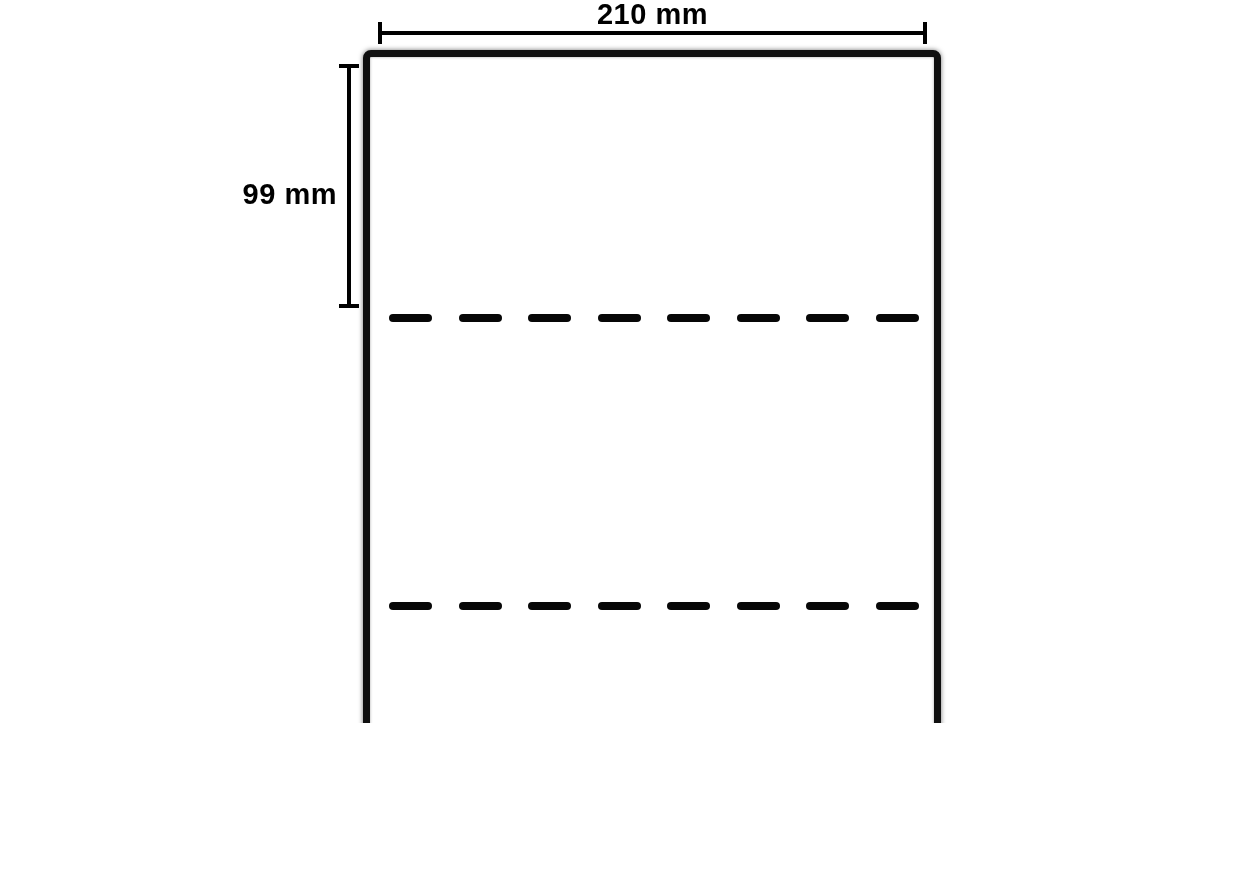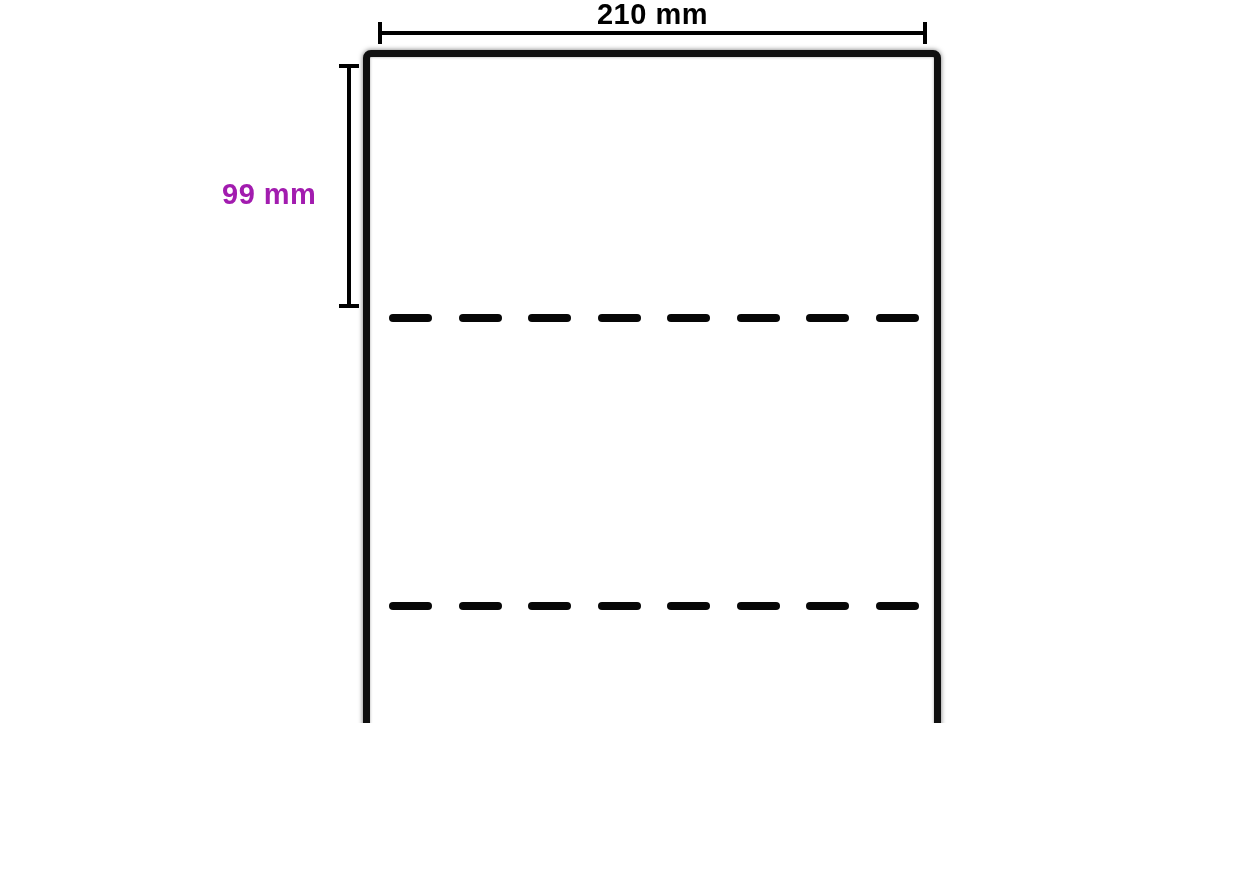--- a/index.html
+++ b/index.html
@@ -66,24 +66,24 @@
   }
   
   .h-line  { left: 347px; top: 66px;  width: 4px;  height: 242px; }
   .h-tick-t{ left: 339px; top: 64px;  width: 20px; height: 4px; }
   .h-tick-b{ left: 339px; top: 304px; width: 20px; height: 4px; }
   .h-label {
     position: absolute;
     left: 222px;
     top: 178px;
     width: 115px;
-    text-align: left;
+    text-align: right;
     font-size: 29px;
     font-weight: bold;
-    color: #a21caf;
+    color: #000000;
     letter-spacing: 0.5px;
   }
 </style>
 </head>
 <body>
 
 <div class="page">
 
   <div class="w-label">210 mm</div>
   <div class="dim-part w-line"></div>

